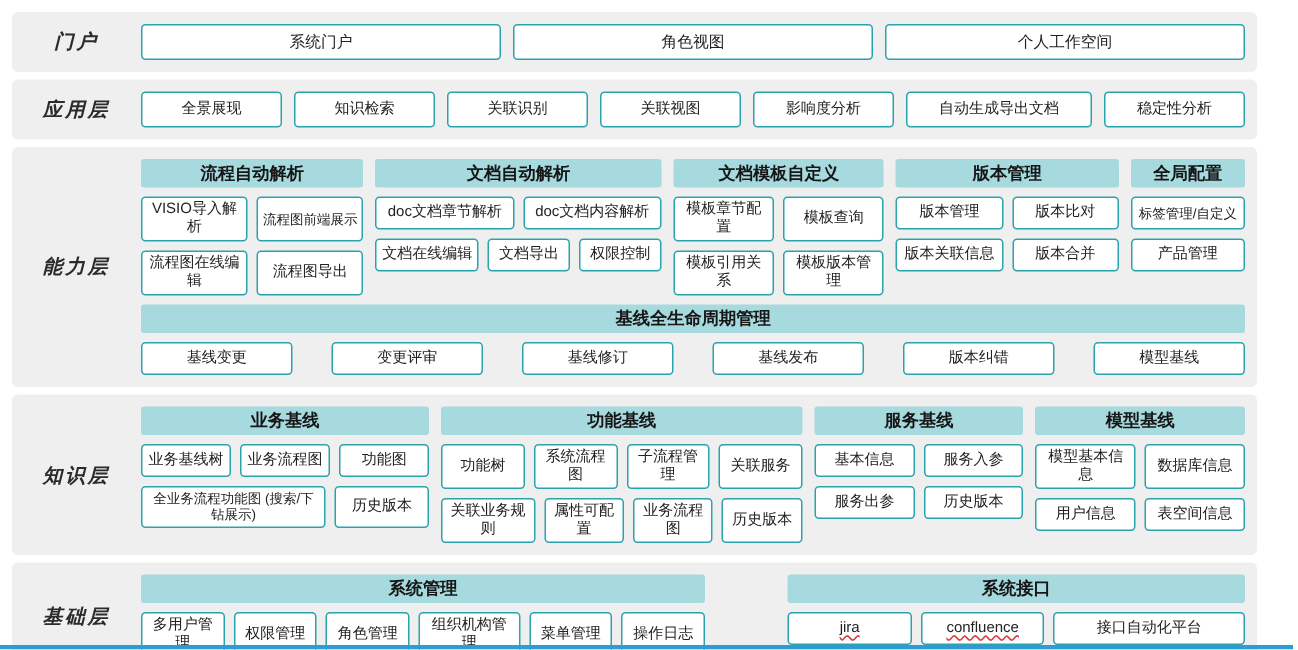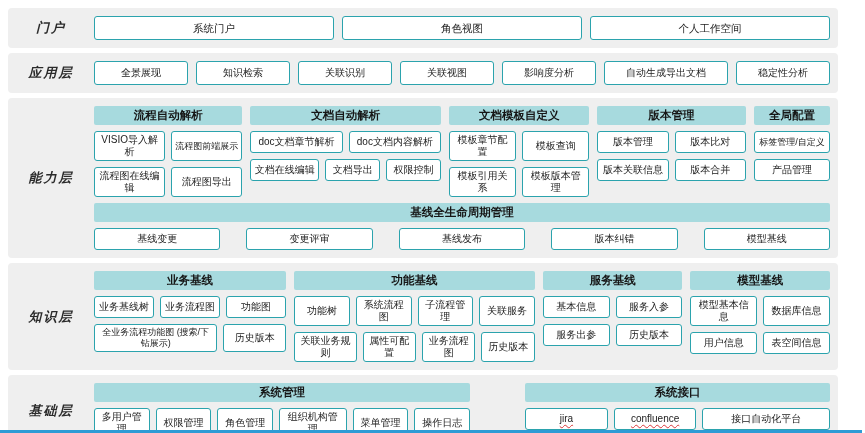--- a/index.html
+++ b/index.html
@@ -144,20 +144,21 @@
           <div class="hrow">
             <div class="box">产品管理</div>
           </div>
         </div>
       </div>
 
       <div class="hdr">基线全生命周期管理</div>
       <div class="hrow wgap">
         <div class="box">基线变更</div>
         <div class="box">变更评审</div>
+        <div class="box">基线修订</div>
         <div class="box">基线发布</div>
         <div class="box">版本纠错</div>
         <div class="box">模型基线</div>
       </div>
     </div>
   </div>
 
   <div class="layer">
     <div class="layer-label">知识层</div>
     <div class="layer-content">

